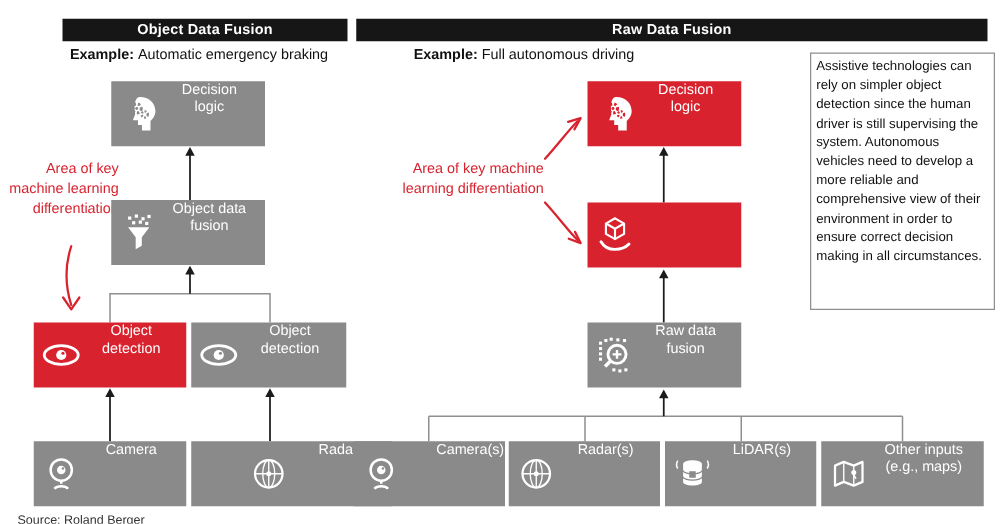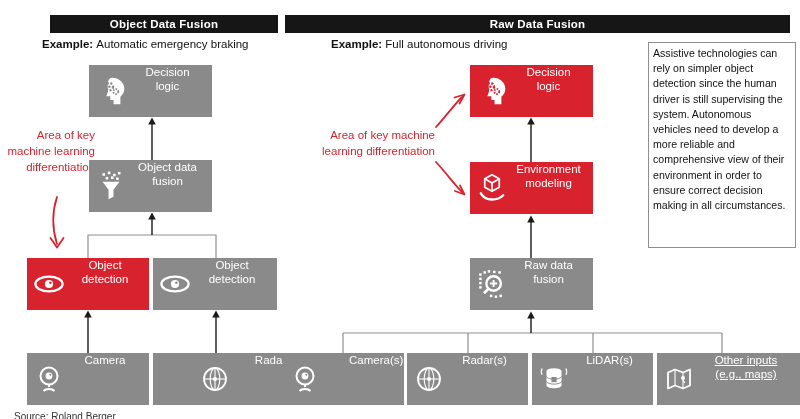--- a/index.html
+++ b/index.html
@@ -12,21 +12,21 @@
   .bar{
     position:absolute;height:18px;background:#161616;color:#fff;
     font-weight:bold;font-size:11.5px;
     display:flex;align-items:center;justify-content:center;
     letter-spacing:.2px;
   }
   .bar-left{left:50px;top:15px;width:228px;}
   .bar-right{left:285px;top:15px;width:505px;}
   .example{position:absolute;top:38px;font-size:11.5px;color:#111;white-space:nowrap;}
   .example b{font-weight:bold;}
-  .example-left{left:18px;padding-left:24px;}
+  .example-left{left:32px;padding-left:24px;}
   .example-right{left:284px;padding-left:47px;}
   .node{
     position:absolute;display:flex;color:#fff;
   }
   .node .icon{width:44px;display:flex;align-items:center;justify-content:center;flex:0 0 44px;}
   .node .label{
     flex:1;text-align:center;font-size:11.5px;line-height:1.22;
     padding-right:10px;
   }
   .gray{background:#8a8a8a;}
@@ -188,21 +188,20 @@
 </div>
 
 <div class="node red" style="left:470px;top:162px;width:123px;height:52px;">
   <span class="icon">
     <svg width="32" height="32" viewBox="0 0 30 30">
       <path d="M15 2.5l6.8 3.9v7.8L15 18.1l-6.8-3.9V6.4z" fill="none" stroke="#fff" stroke-width="1.6"></path>
       <path d="M8.2 6.4 L15 10.3 L21.8 6.4 M15 10.3 V18.1" fill="none" stroke="#fff" stroke-width="1.6"></path>
       <path d="M4.5 20c2.5 4.3 7 5.8 10.5 5.8 3.4 0 7.8-1.2 10.5-4" fill="none" stroke="#fff" stroke-width="2.2" stroke-linecap="round"></path>
     </svg>
   </span>
-  <span class="label">Environment modeling</span>
 </div>
 
 <div class="node gray" style="left:470px;top:258px;width:123px;height:52px;">
   <span class="icon">
     <svg width="32" height="32" viewBox="0 0 30 30">
       <g fill="#fff">
         <rect x="3" y="5" width="2.3" height="2.3"></rect>
           <rect x="3" y="9" width="2.3" height="2.3"></rect>
         <rect x="3" y="13" width="2.3" height="2.3"></rect>
           <rect x="3" y="17" width="2.3" height="2.3"></rect>
@@ -253,21 +252,21 @@
       <ellipse cx="15" cy="7" rx="7.5" ry="2.8" fill="#fff"></ellipse>
       <path d="M7.5 7v14.5c0 1.6 3.4 2.8 7.5 2.8s7.5-1.2 7.5-2.8V7z" fill="#fff"></path>
       <path d="M7.5 12.3c0 1.6 3.4 2.8 7.5 2.8s7.5-1.2 7.5-2.8 M7.5 17.3c0 1.6 3.4 2.8 7.5 2.8s7.5-1.2 7.5-2.8" stroke="currentColor" stroke-width="1" fill="none"></path>
       <rect x="12.4" y="13" width="5.2" height="5.2" fill="currentColor"></rect>
       <path d="M3.2 4.5c-1.2 2-1.2 4.3 0 6.3 M26.8 4.5c1.2 2 1.2 4.3 0 6.3" stroke="#fff" stroke-width="1.2" fill="none"></path>
     </svg>
   </span>
   <span class="label">LiDAR(s)</span>
 </div>
 
-<div class="node gray" style="left:657px;top:353px;width:144px;height:52px;text-decoration:underline;">
+<div class="node gray" style="left:657px;top:353px;width:130px;height:52px;">
   <span class="icon">
     <svg width="30" height="30" viewBox="0 0 30 30">
       <path d="M4 8.5l7-3 8 3 7-3v16l-7 3-8-3-7 3z" fill="none" stroke="#fff" stroke-width="1.8" stroke-linejoin="round"></path>
       <path d="M11 5.5v16 M19 8.5v16" stroke="#fff" stroke-width="1.1"></path>
       <circle cx="19" cy="14" r="2" fill="#fff"></circle>
       <path d="M19 16l1.8 3" stroke="#fff" stroke-width="1.2"></path>
     </svg>
   </span>
   <span class="label">Other inputs (e.g., maps)</span>
 </div>

